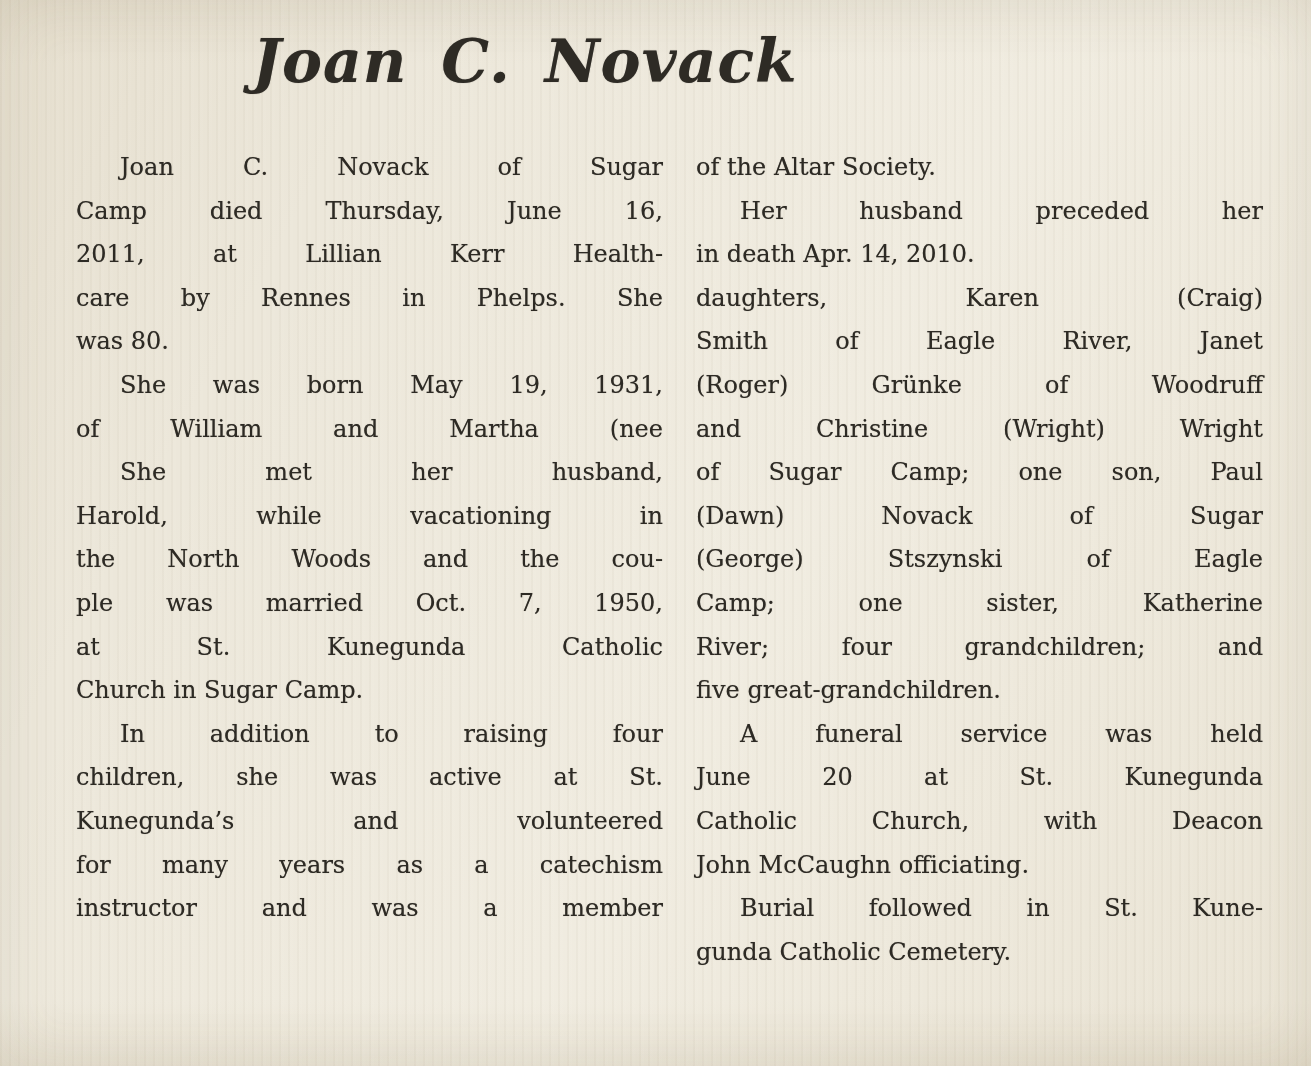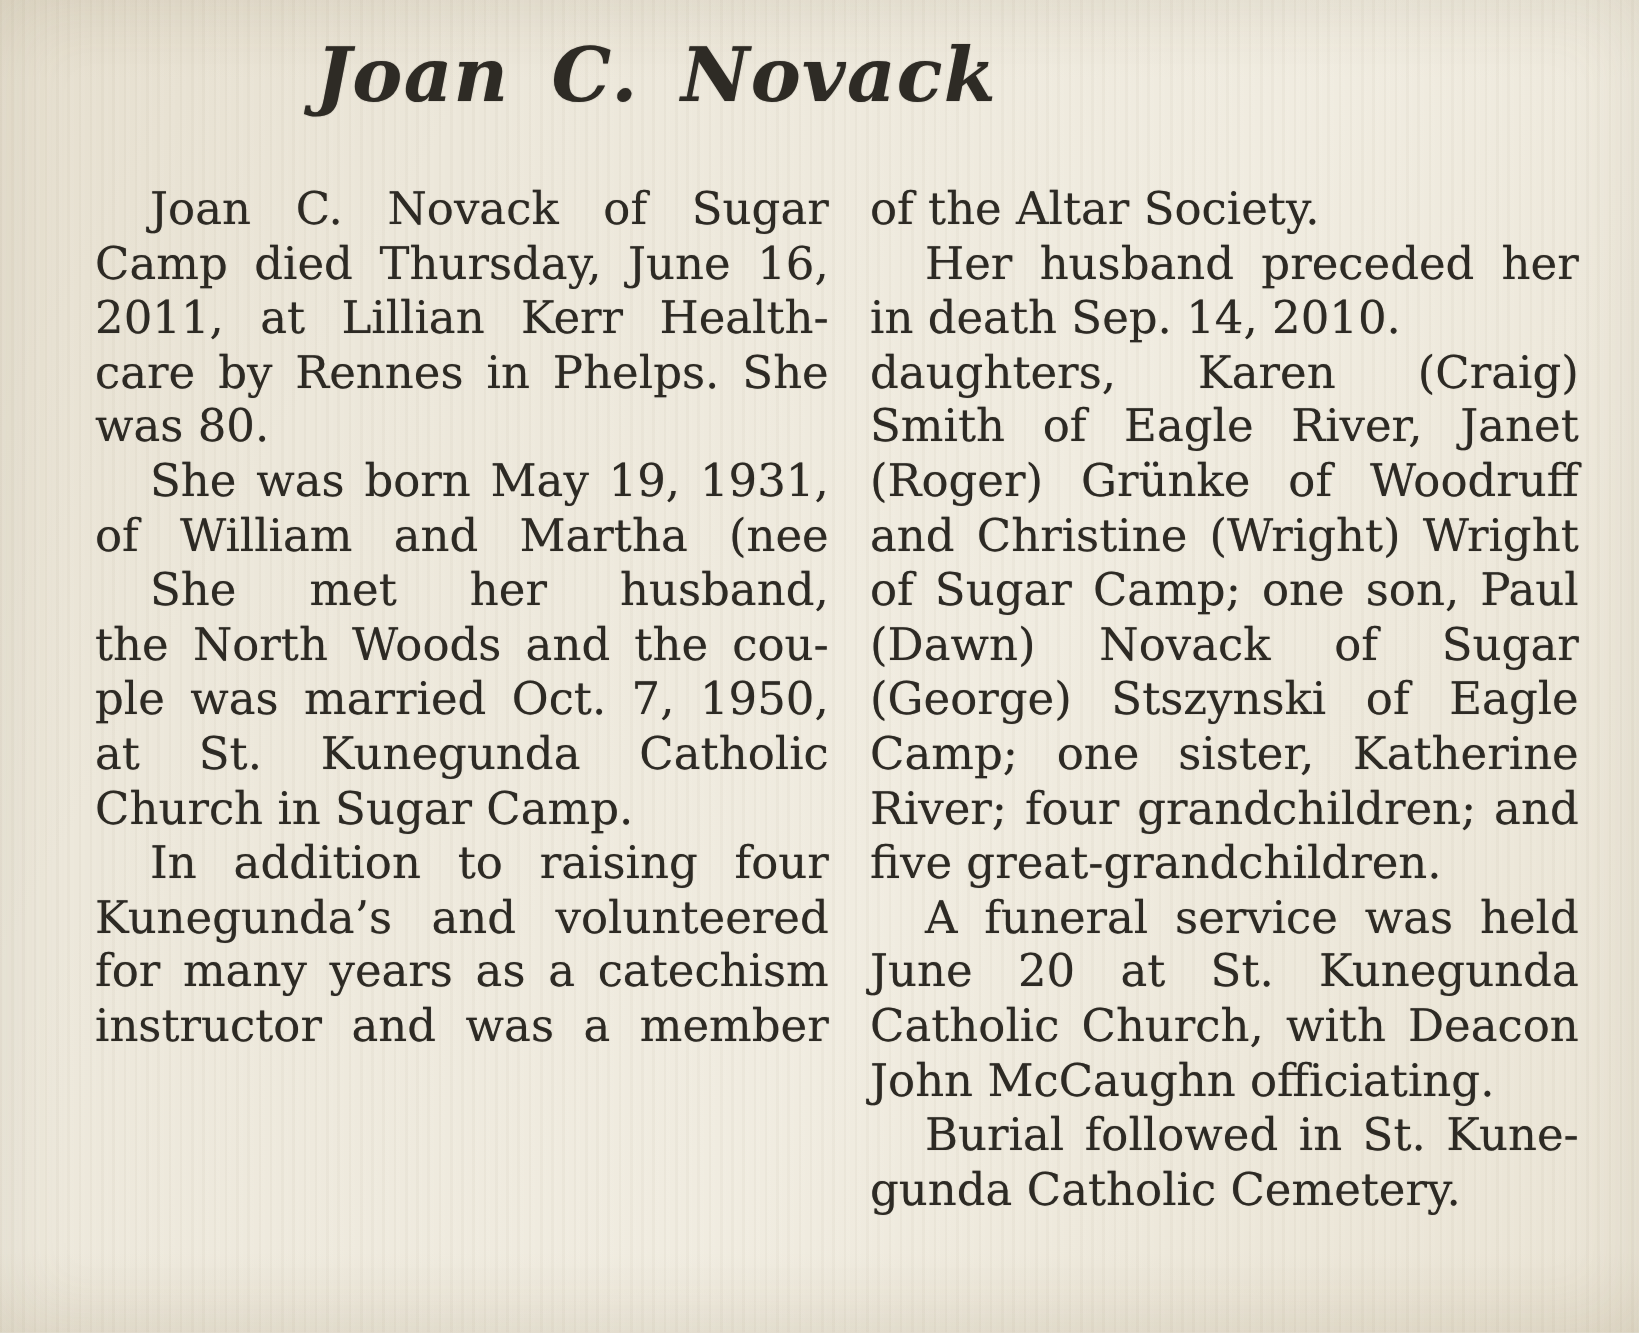--- a/index.html
+++ b/index.html
@@ -45,21 +45,21 @@
     line-height: 1.25;
     letter-spacing: 1px;
     word-spacing: 0.20em;
     color: #2e2b25;
     text-shadow: 0 0 1px rgba(46, 43, 37, 0.45);
   }
 
   .column {
     position: absolute;
     top: 146px;
-    font-size: 36px;
+    font-size: 24px;
     line-height: 43.6px;
     text-shadow: 0 0 0.7px rgba(45, 42, 36, 0.5);
   }
   .col-left  { left: 76px;  width: 587px; }
   .col-right { left: 696px; width: 567px; }
 
   .paragraph { margin: 0; padding: 0; }
 
   .line {
     text-align: justify;
@@ -82,39 +82,41 @@
         <div class="line">2011, at Lillian Kerr Health-</div>
         <div class="line">care by Rennes in Phelps. She</div>
         <div class="line endline">was 80.</div>
       </div>
       <div class="paragraph">
         <div class="line indent">She was born May 19, 1931,</div>
         <div class="line">of William and Martha (nee</div>
       </div>
       <div class="paragraph">
         <div class="line indent">She met her husband,</div>
+        <div class="line">Harold, while vacationing in</div>
         <div class="line">the North Woods and the cou-</div>
         <div class="line">ple was married Oct. 7, 1950,</div>
         <div class="line">at St. Kunegunda Catholic</div>
         <div class="line endline">Church in Sugar Camp.</div>
       </div>
       <div class="paragraph">
         <div class="line indent">In addition to raising four</div>
+        <div class="line">children, she was active at St.</div>
         <div class="line">Kunegunda’s and volunteered</div>
         <div class="line">for many years as a catechism</div>
         <div class="line">instructor and was a member</div>
       </div>
     </div>
     <div class="column col-right">
       <div class="paragraph">
         <div class="line endline">of the Altar Society.</div>
       </div>
       <div class="paragraph">
         <div class="line indent">Her husband preceded her</div>
-        <div class="line endline">in death Sep. 14, 2010.</div>
+        <div class="line endline">in death Apr. 14, 2010.</div>
       </div>
       <div class="paragraph">
         <div class="line">daughters, Karen (Craig)</div>
         <div class="line">Smith of Eagle River, Janet</div>
         <div class="line">(Roger) Grünke of Woodruff</div>
         <div class="line">and Christine (Wright) Wright</div>
         <div class="line">of Sugar Camp; one son, Paul</div>
         <div class="line">(Dawn) Novack of Sugar</div>
         <div class="line">(George) Stszynski of Eagle</div>
         <div class="line">Camp; one sister, Katherine</div>

